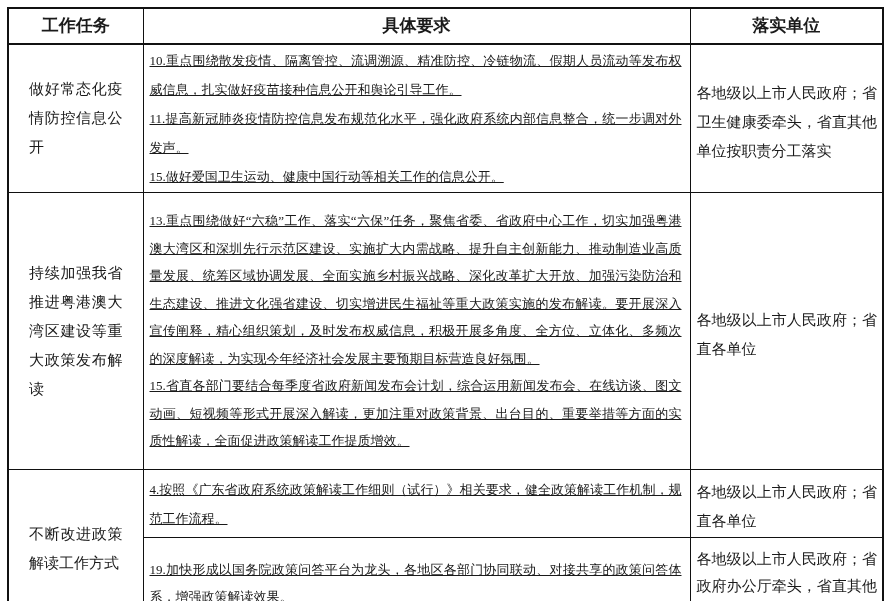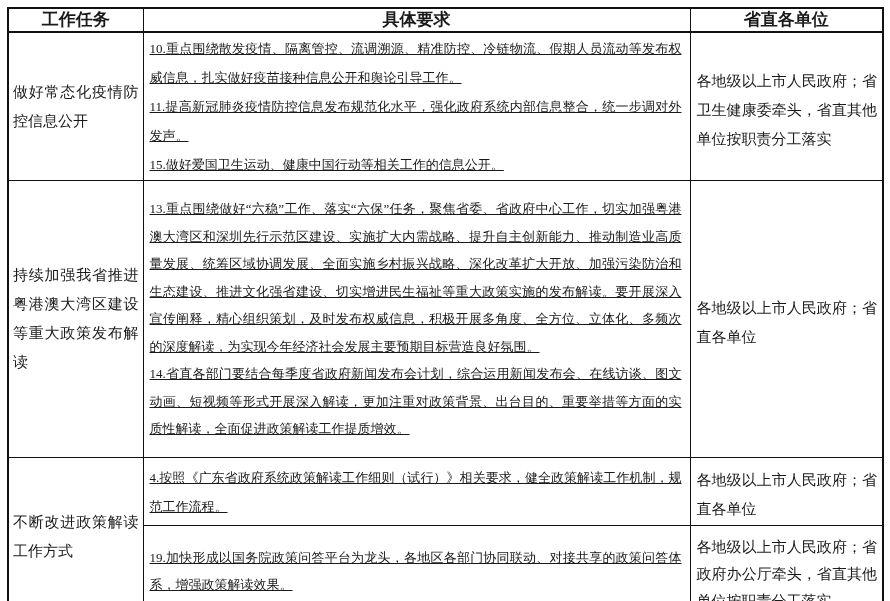--- a/index.html
+++ b/index.html
@@ -41,21 +41,21 @@
     font-weight: bold;
     text-align: center;
     height: 22px;
     line-height: 22px;
     border-bottom: 2px solid #111111;
   }
   
   td.task-cell {
     font-size: 15px;
     line-height: 29px;
-    padding: 0 4px;
+    padding: 0 20px;
     text-align: justify;
     text-justify: inter-character;
   }
   
   td.req-cell {
     font-size: 13px;
     line-height: 29px;
     padding: 1px 8px 1px 6px;
     text-align: justify;
     text-justify: inter-character;
@@ -66,58 +66,58 @@
   td.req-cell-bottom { line-height: 27px; }
   
   td.unit-cell {
     font-size: 15px;
     line-height: 29px;
     padding: 8px 5px 1px 6px;
     text-align: justify;
     text-justify: inter-character;
   }
   td.unit-cell-tight { line-height: 27px; }
-  tr.row-header  { height: 24px; }
+  tr.row-header  { height: 36px; }
   tr.row-1       { height: 146px; }
   tr.row-2       { height: 277px; }
   tr.row-3a      { height: 58px; }
   tr.row-3b      { height: 81px; }
 </style>
 </head>
 <body>
 
 <div class="page">
   <table class="doc-table">
     <colgroup>
       <col style="width:135px">
       <col style="width:547px">
       <col style="width:193px">
     </colgroup>
     <tbody>
       <tr class="row-header">
         <th>工作任务</th>
         <th>具体要求</th>
-        <th>省直各单位</th>
+        <th>落实单位</th>
       </tr>
 
       <tr class="row-1">
         <td class="task-cell">做好常态化疫情防控信息公开</td>
         <td class="req-cell">
           <p>10.重点围绕散发疫情、隔离管控、流调溯源、精准防控、冷链物流、假期人员流动等发布权威信息，扎实做好疫苗接种信息公开和舆论引导工作。</p>
           <p>11.提高新冠肺炎疫情防控信息发布规范化水平，强化政府系统内部信息整合，统一步调对外发声。</p>
           <p>15.做好爱国卫生运动、健康中国行动等相关工作的信息公开。</p>
         </td>
         <td class="unit-cell">各地级以上市人民政府；省卫生健康委牵头，省直其他单位按职责分工落实</td>
       </tr>
 
       <tr class="row-2">
         <td class="task-cell">持续加强我省推进粤港澳大湾区建设等重大政策发布解读</td>
         <td class="req-cell req-cell-tight">
           <p>13.重点围绕做好“六稳”工作、落实“六保”任务，聚焦省委、省政府中心工作，切实加强粤港澳大湾区和深圳先行示范区建设、实施扩大内需战略、提升自主创新能力、推动制造业高质量发展、统筹区域协调发展、全面实施乡村振兴战略、深化改革扩大开放、加强污染防治和生态建设、推进文化强省建设、切实增进民生福祉等重大政策实施的发布解读。要开展深入宣传阐释，精心组织策划，及时发布权威信息，积极开展多角度、全方位、立体化、多频次的深度解读，为实现今年经济社会发展主要预期目标营造良好氛围。</p>
-          <p>14.省直各部门要结合每季度省政府新闻发布会计划，综合运用新闻发布会、在线访谈、图文动画、短视频等形式开展深入解读，更加注重对政策背景、出台目的、重要举措等方面的实质性解读，全面促进政策解读工作提质增效。</p>
+          <p>15.省直各部门要结合每季度省政府新闻发布会计划，综合运用新闻发布会、在线访谈、图文动画、短视频等形式开展深入解读，更加注重对政策背景、出台目的、重要举措等方面的实质性解读，全面促进政策解读工作提质增效。</p>
         </td>
         <td class="unit-cell">各地级以上市人民政府；省直各单位</td>
       </tr>
 
       <tr class="row-3a">
         <td class="task-cell" rowspan="2">不断改进政策解读工作方式</td>
         <td class="req-cell">
           <p>4.按照《广东省政府系统政策解读工作细则（试行）》相关要求，健全政策解读工作机制，规范工作流程。</p>
         </td>
         <td class="unit-cell">各地级以上市人民政府；省直各单位</td>

